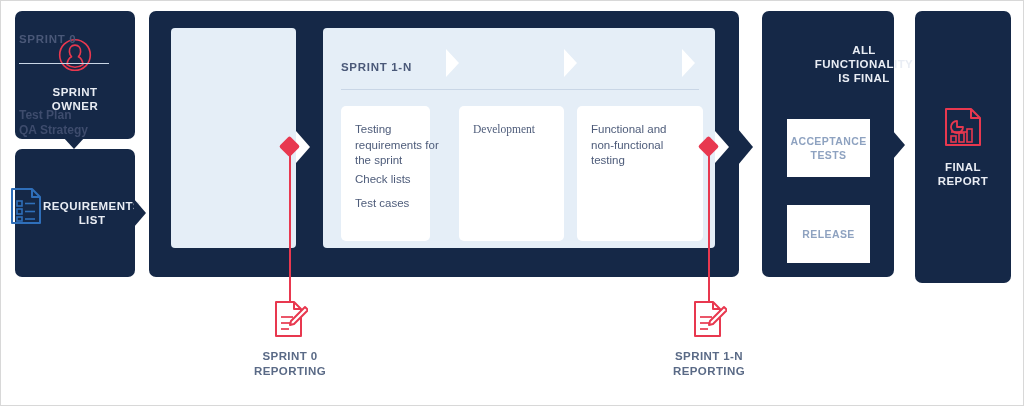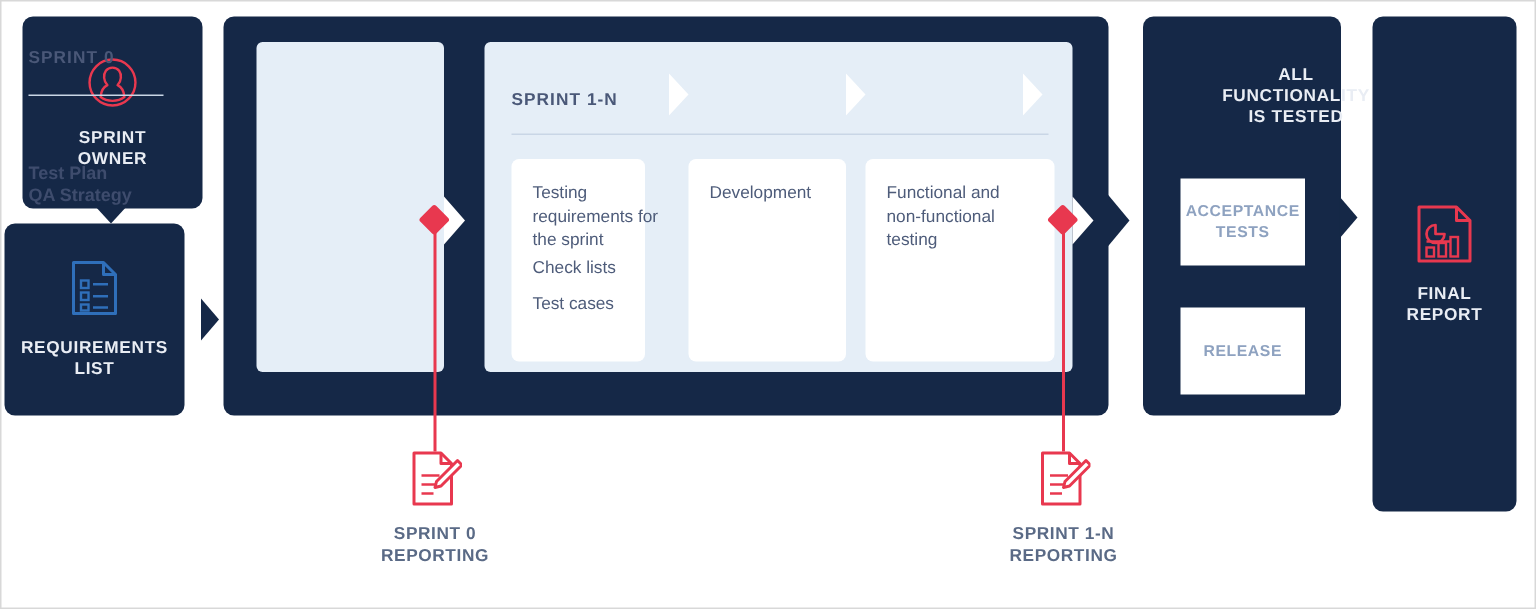--- a/index.html
+++ b/index.html
@@ -41,22 +41,22 @@
   #po-arrow {
     position: absolute;
     left: 62px; top: 136px;
     width: 0; height: 0;
     border-left: 11px solid transparent;
     border-right: 11px solid transparent;
     border-top: 12px solid #152847;
     z-index: 3;
   }
   #requirements-list {
-    left: 2px; top: 148px; width: 120px; height: 128px;
-    display: flex; flex-direction: column;
+    left: 14px; top: 148px; width: 120px; height: 128px;
+    display: flex; 
     align-items: center; justify-content: center;
   }
   #rl-icon { width: 34px; height: 38px; margin-bottom: 14px; }
   #rl-arrow {
     position: absolute;
     left: 133px; top: 198px;
     width: 0; height: 0;
     border-top: 14px solid transparent;
     border-bottom: 14px solid transparent;
     border-left: 12px solid #152847;
@@ -139,21 +139,21 @@
   .step-notch {
     position: absolute;
     top: 48px;
     width: 0; height: 0;
     border-top: 14px solid transparent;
     border-bottom: 14px solid transparent;
     border-left: 13px solid #ffffff;
   }
   #step1 { left: 340px; width: 89px; }
   #step1-notch { left: 445px; }
-  #step2 { left: 458px; width: 105px; }
+  #step2 { left: 458px; width: 105px; font-family: Liberation Serif, serif; }
   #step2-notch { left: 563px; }
   #step3 { left: 576px; width: 126px; }
   #step3-notch { left: 681px; }
 
   #sprint1n-chevron {
     position: absolute;
     left: 714px; top: 130px;
     width: 0; height: 0;
     border-top: 16px solid transparent;
     border-bottom: 16px solid transparent;
@@ -201,21 +201,21 @@
     left: 892px; top: 130px;
     width: 0; height: 0;
     border-top: 14px solid transparent;
     border-bottom: 14px solid transparent;
     border-left: 12px solid #152847;
     z-index: 3;
   }
 
   
   #final-report {
-    left: 914px; top: 10px; width: 96px; height: 330px;
+    left: 914px; top: 10px; width: 96px; height: 272px;
     display: flex; flex-direction: column;
     align-items: center; justify-content: center;
   }
   #fr-icon { width: 40px; height: 42px; margin-bottom: 12px; }
 
   
   .red-diamond {
     position: absolute;
     width: 15px; height: 15px;
     background: #e8384f;
@@ -322,21 +322,21 @@
   </div>
   <div class="step-notch" id="step3-notch"></div>
 
   <div id="sprint1n-chevron"></div>
   <div id="board-arrow"></div>
 
   <div class="navy-panel" id="all-func">
     <div class="np-label" id="all-func-label">
       <div>ALL</div>
       <div>FUNCTIONALITY</div>
-      <div>IS TESTED</div>
+      <div>IS FINAL</div>
     </div>
     <div class="white-box" id="acceptance-tests">
       <div class="white-box-text">
         <div>ACCEPTANCE</div>
         <div>TESTS</div>
       </div>
     </div>
     <div class="white-box" id="release">
       <div class="white-box-text">
         <div>RELEASE</div>

